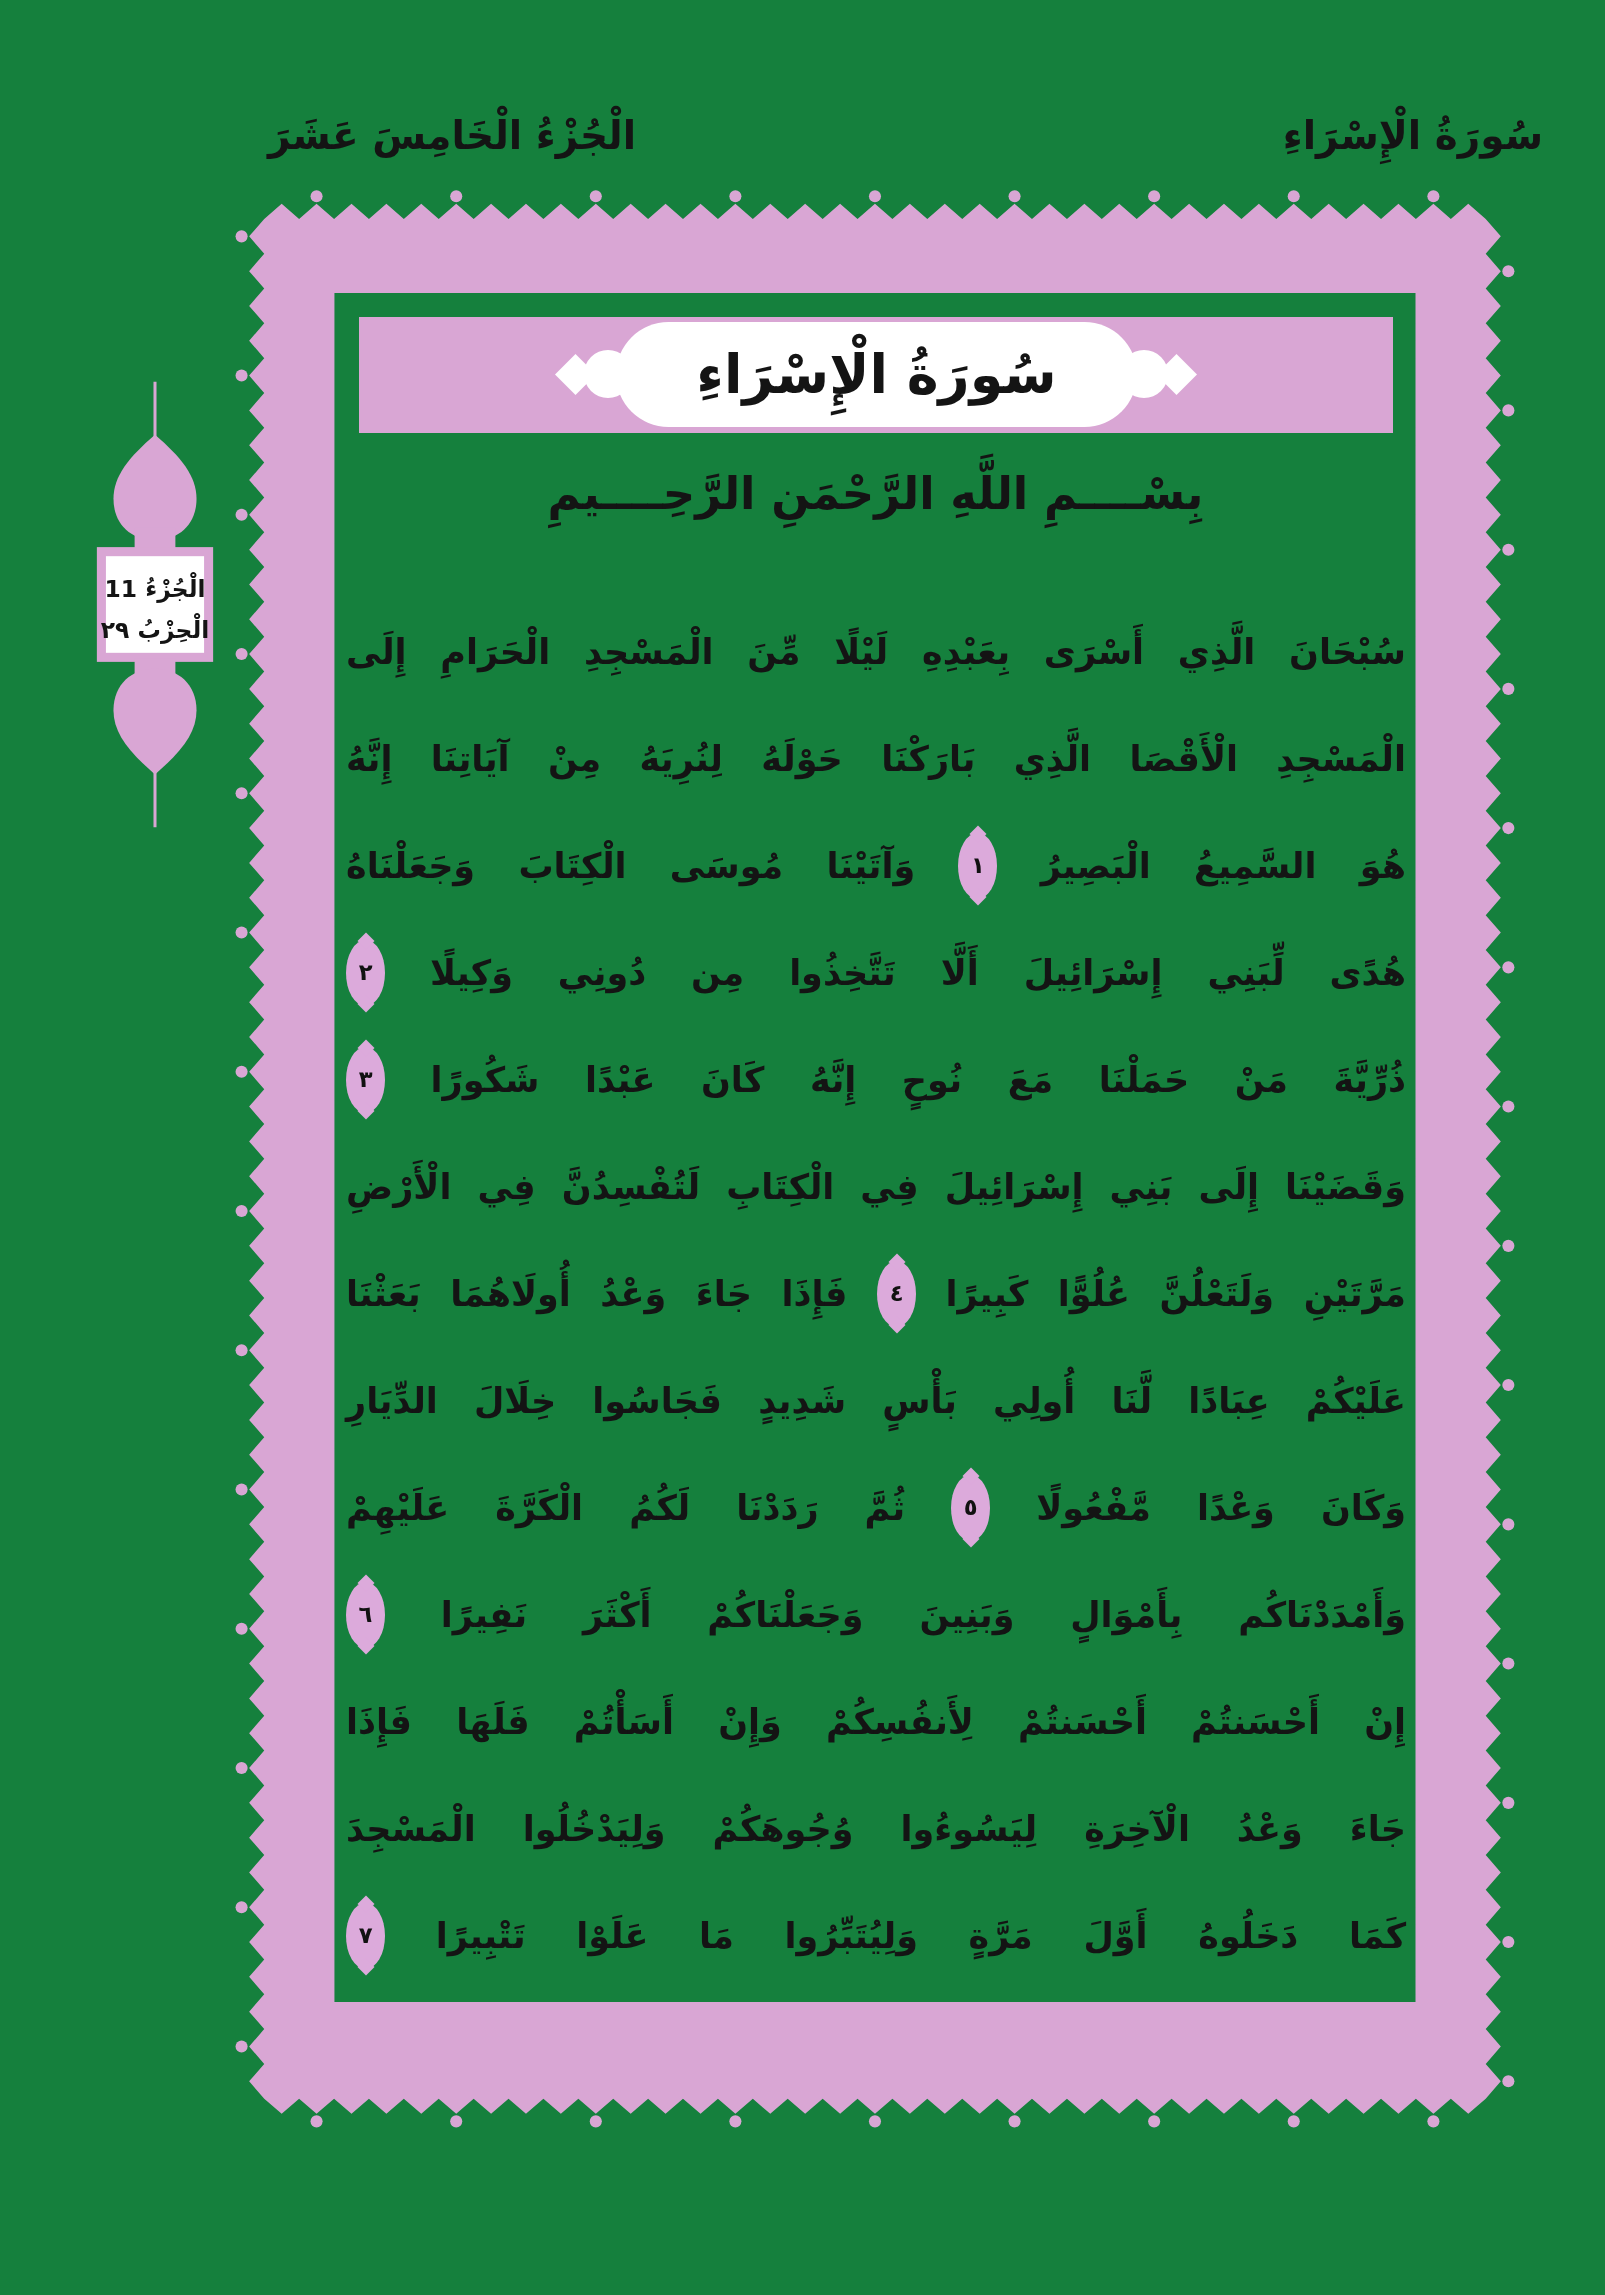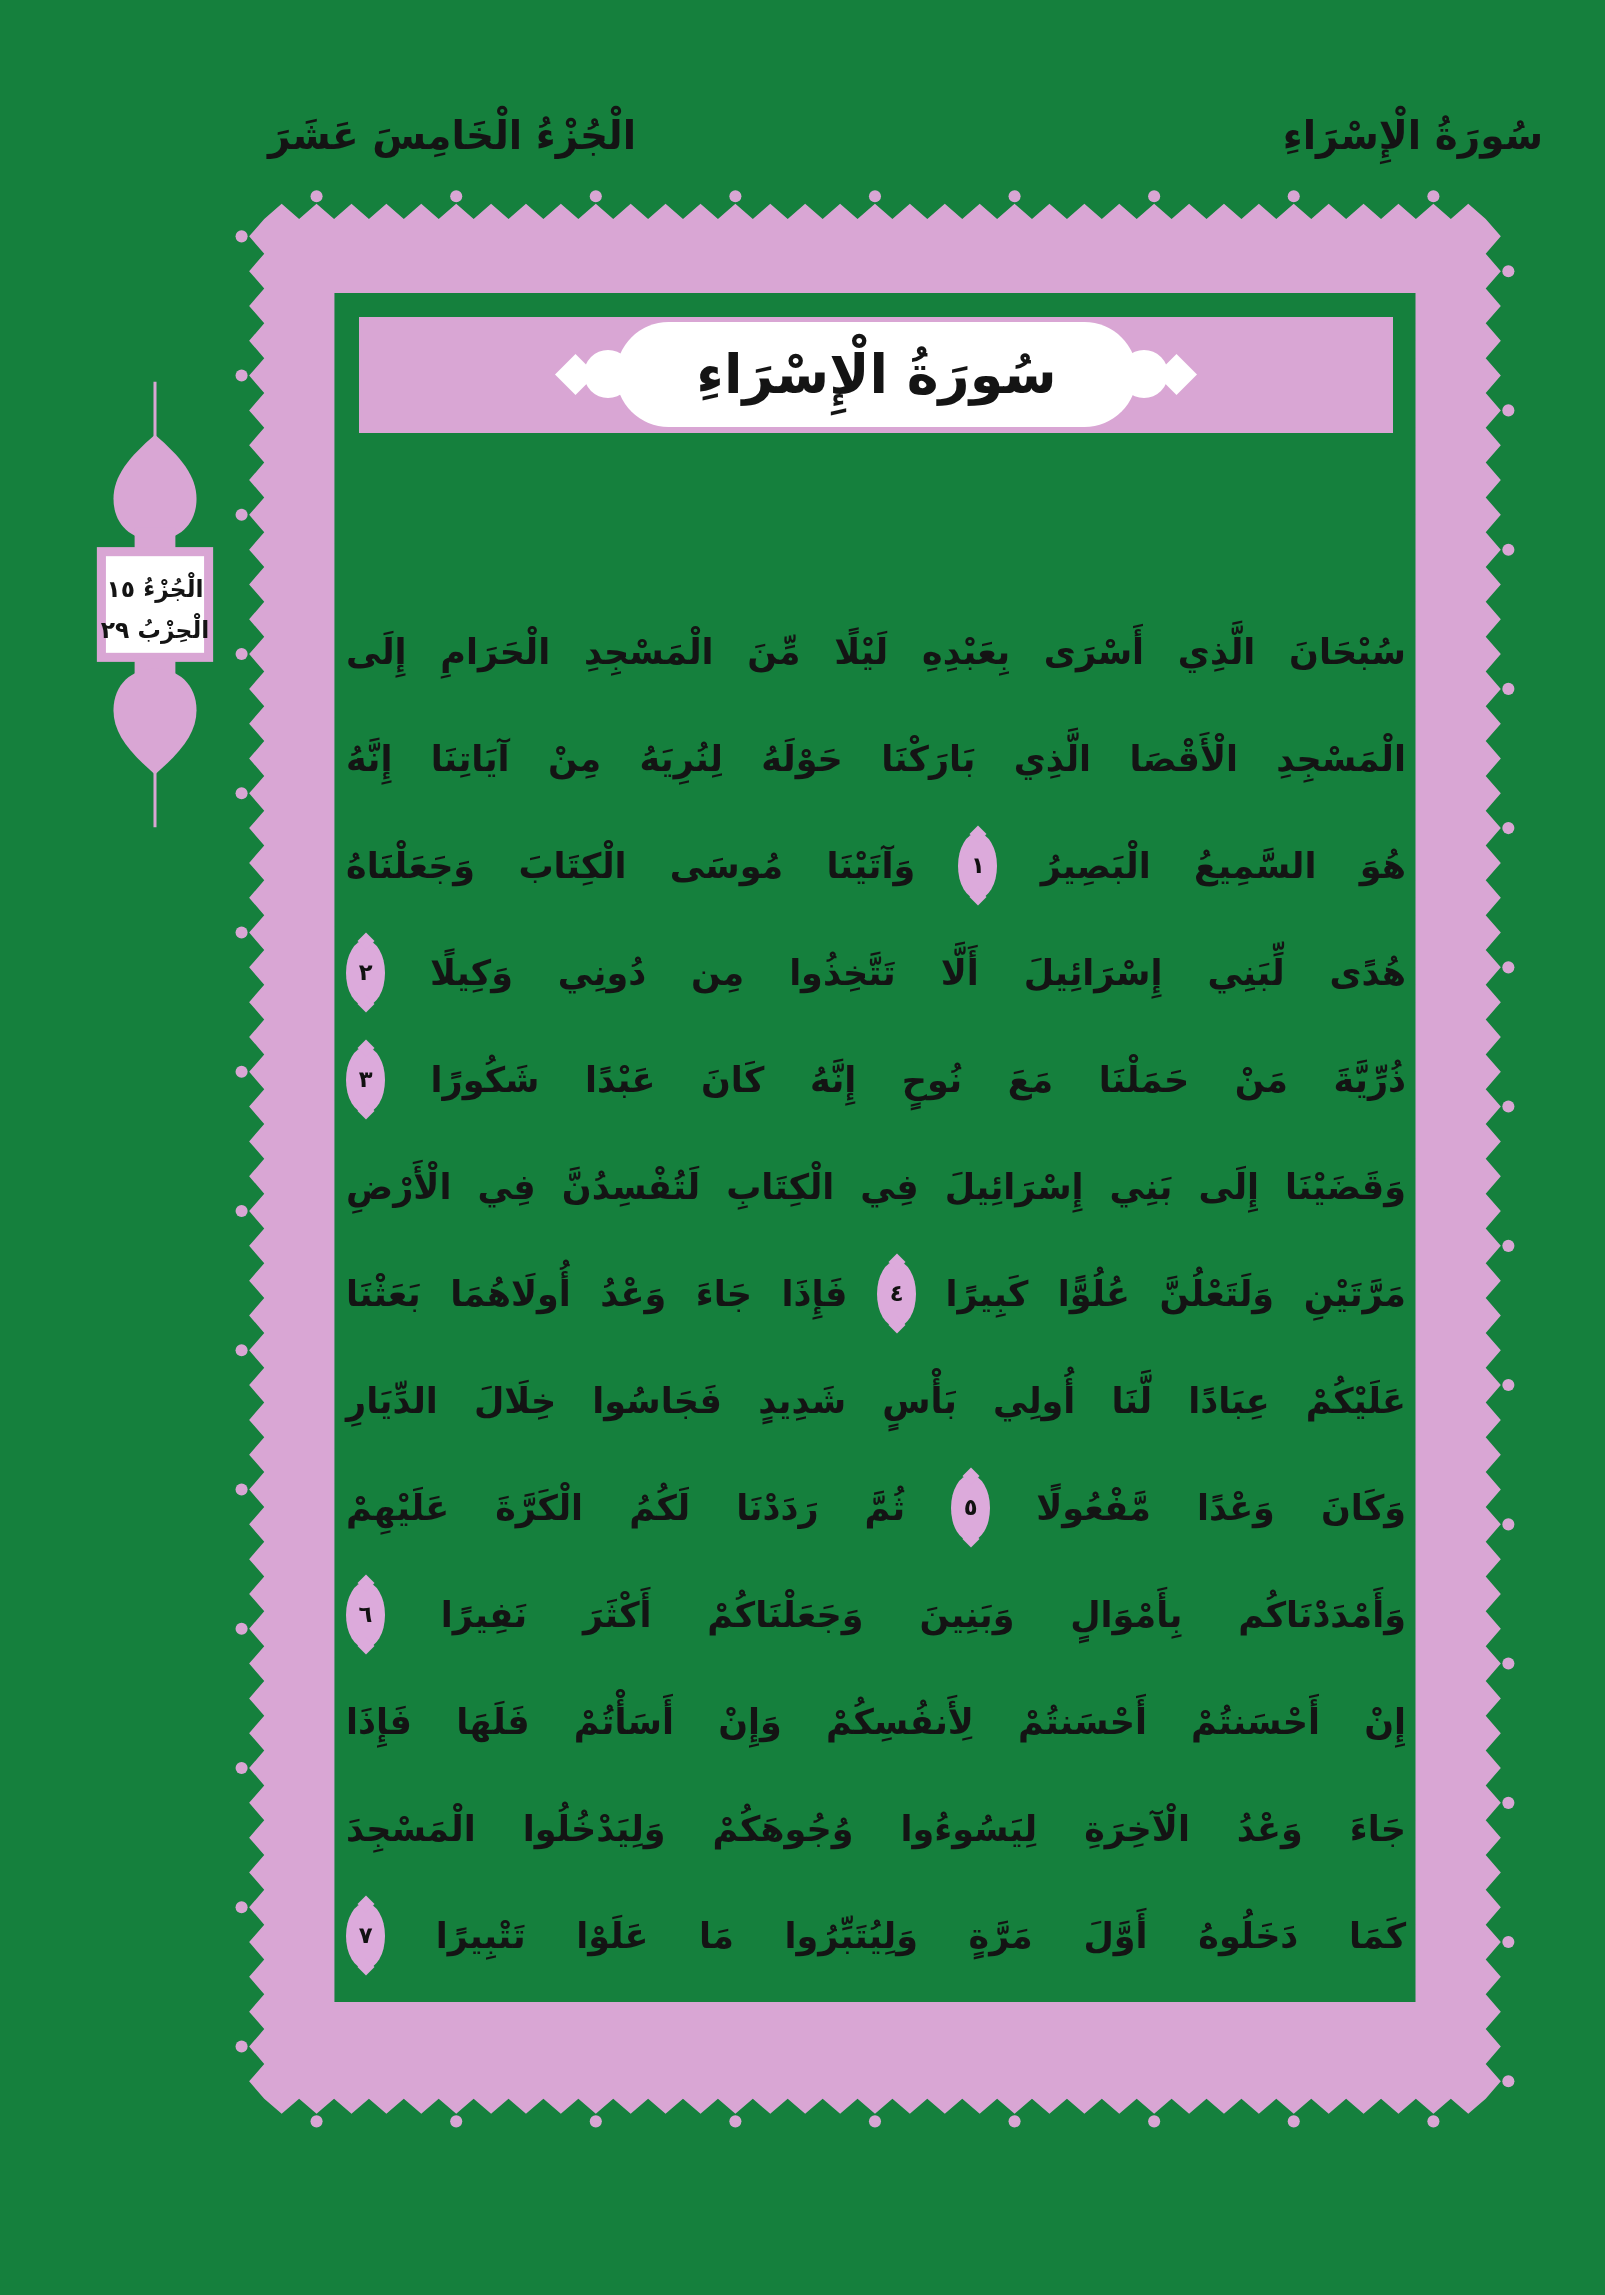--- a/index.html
+++ b/index.html
@@ -118,20 +118,21 @@
   <div class="banner">
     <span class="tip-circle l"></span>
     <span class="tip-diamond l"></span>
     <span class="tip-circle r"></span>
     <span class="tip-diamond r"></span>
     <div class="cartouche">
       <span class="banner-title">سُورَةُ الْإِسْرَاءِ</span>
     </div>
   </div>
 
+  <div class="bismillah">بِسْــــمِ اللَّهِ الرَّحْمَنِ الرَّحِــــيمِ</div>
 
   <div class="qtext">
       <div class="qline">
         <span class="qword">سُبْحَانَ</span>
         <span class="qword">الَّذِي</span>
         <span class="qword">أَسْرَى</span>
         <span class="qword">بِعَبْدِهِ</span>
         <span class="qword">لَيْلًا</span>
         <span class="qword">مِّنَ</span>
         <span class="qword">الْمَسْجِدِ</span>
@@ -285,20 +286,20 @@
   <div class="margin-orn">
     <svg width="174" height="453" viewBox="0 0 230 600">
       <line x1="115" y1="5" x2="115" y2="595" stroke="#d9a6d4" stroke-width="4"></line>
       <path fill="#d9a6d4" d="M115,75 C150,105 170,130 170,160 C170,195 145,215 115,215 C85,215 60,195 60,160 C60,130 80,105 115,75 Z"></path>
       <rect x="88" y="198" width="54" height="30" fill="#d9a6d4"></rect>
       <rect x="44" y="230" width="142" height="140" fill="#ffffff" stroke="#d9a6d4" stroke-width="12"></rect>
       <rect x="88" y="372" width="54" height="30" fill="#d9a6d4"></rect>
       <path fill="#d9a6d4" d="M115,525 C150,495 170,470 170,440 C170,405 145,385 115,385 C85,385 60,405 60,440 C60,470 80,495 115,525 Z"></path>
     </svg>
     <div class="orn-text">
-      <span>الْجُزْءُ ١٥</span>
+      <span>الْجُزْءُ 11</span>
       <span>الْحِزْبُ ٢٩</span>
     </div>
   </div>
 
 
 </div>
 
 
 </body></html>

